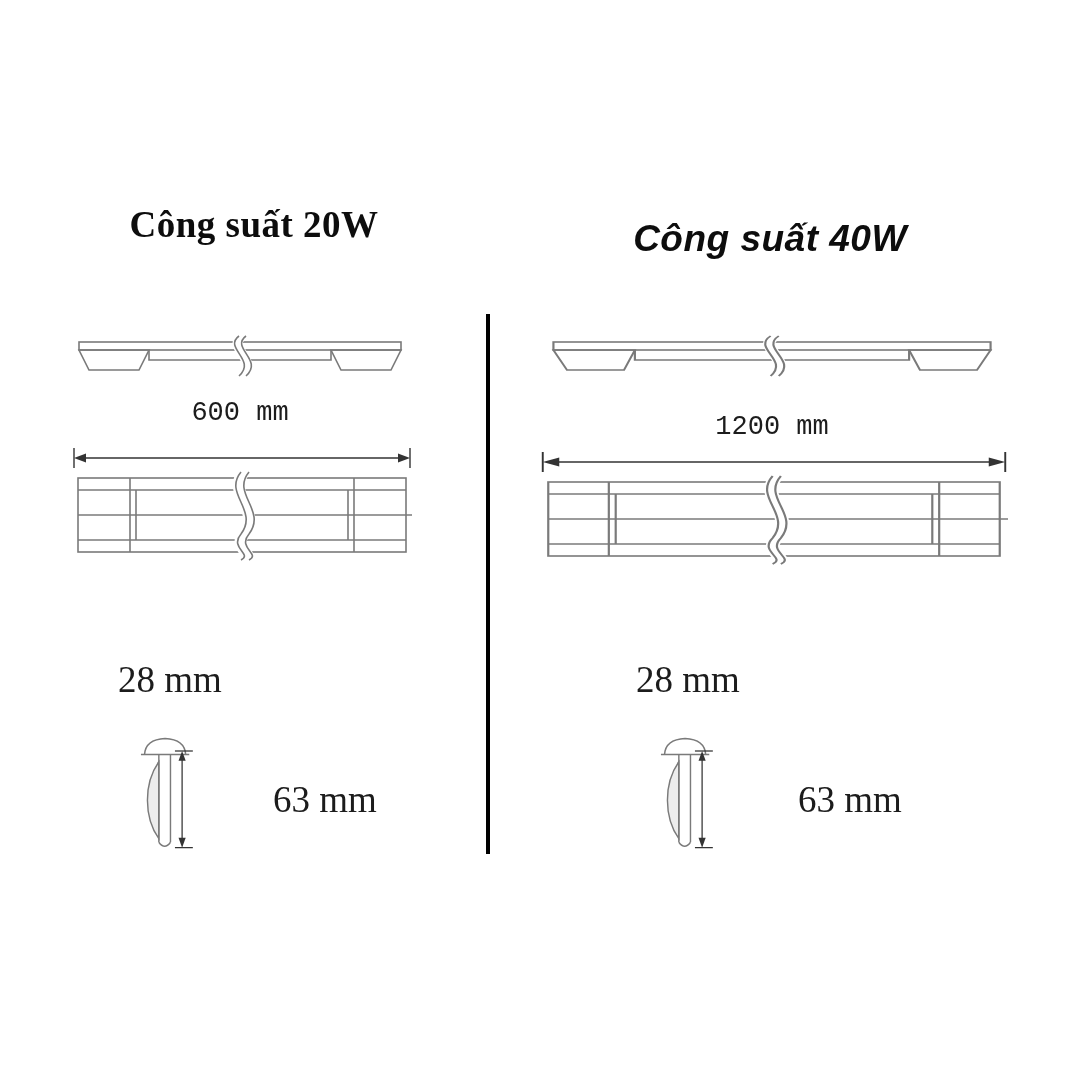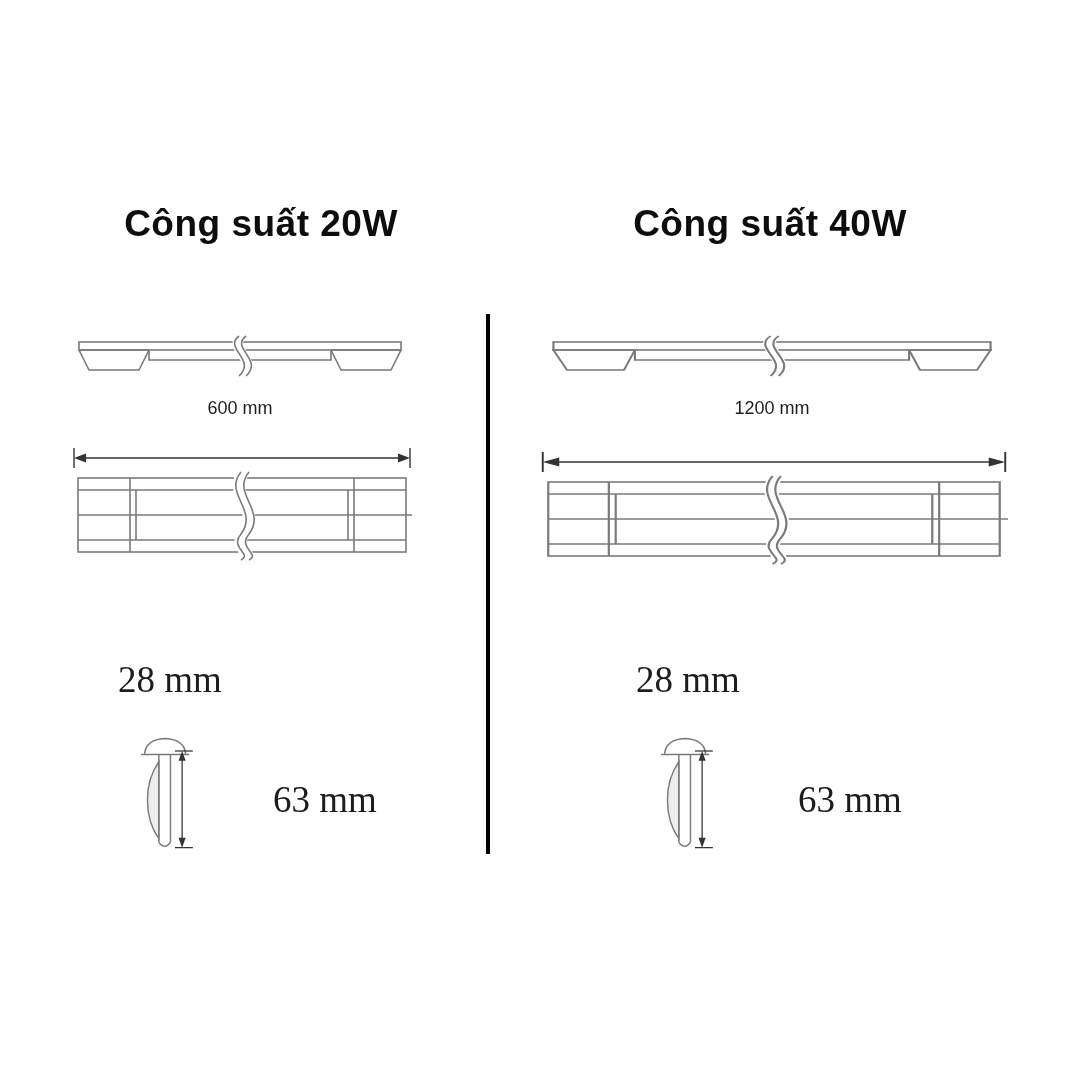--- a/index.html
+++ b/index.html
@@ -18,31 +18,31 @@
     color: #0d0d0d;
     text-align: center;
     letter-spacing: 0.5px;
     white-space: nowrap;
   }
   .dim-label {
     color: #1c1c1c;
     text-align: center;
     white-space: nowrap;
   }
-  .len { font-size: 18px; }
+  .len { font-size: 27px; font-family: Liberation Mono, monospace; }
   .big { font-size: 37px; font-family: Liberation Serif, serif; }
   .divider { background: #000000; width: 4px; }
   svg { display: block; overflow: visible; }
 </style>
 </head>
 <body>
 
 <div class="abs divider" style="left:486px; top:314px; height:540px;"></div>
 
-<div class="abs title" style="left:71px; top:203px; width:380px;">Công suất 20W</div>
+<div class="abs title" style="left:64px; top:203px; width:380px;font-family:Liberation Serif, serif;">Công suất 20W</div>
 
 <svg class="abs" style="left:75px; top:334px;" width="330" height="48" viewBox="0 0 330 48" preserveAspectRatio="none">
   <g fill="none" stroke="#7a7a7a" stroke-width="1.6">
     <rect x="4" y="8" width="322" height="8"></rect>
     <path d="M4 16 L74 16 L64 36 L14 36 Z"></path>
     <path d="M326 16 L256 16 L266 36 L316 36 Z"></path>
     <path d="M74 16 L74 26 L256 26 L256 16"></path>
   </g>
   <g>
     <path d="M167 2 C151 14 185 26 167 42" fill="none" stroke="#ffffff" stroke-width="10"></path>
@@ -93,37 +93,37 @@
     <line x1="56" y1="28" x2="56" y2="120"></line>
     <polygon points="56,20 52,31 60,31" fill="#333333" stroke="none"></polygon>
     <polygon points="56,128 52,117 60,117" fill="#333333" stroke="none"></polygon>
     <line x1="48" y1="20" x2="68" y2="20"></line>
     <line x1="48" y1="128" x2="68" y2="128"></line>
   </g>
 </svg>
 
 <div class="abs dim-label big" style="left:245px; top:778px; width:160px;">63 mm</div>
 
-<div class="abs title" style="left:580px; top:203px; width:380px;">Công suất 40W</div>
+<div class="abs title" style="left:580px; top:218px; width:380px;font-style:italic;">Công suất 40W</div>
 
 <svg class="abs" style="left:548px; top:334px;" width="448" height="48" viewBox="0 0 330 48" preserveAspectRatio="none">
   <g fill="none" stroke="#7a7a7a" stroke-width="1.6">
     <rect x="4" y="8" width="322" height="8"></rect>
     <path d="M4 16 L64 16 L56 36 L14 36 Z"></path>
     <path d="M326 16 L266 16 L274 36 L316 36 Z"></path>
     <path d="M64 16 L64 26 L266 26 L266 16"></path>
   </g>
   <g>
     <path d="M167 2 C153 14 181 26 167 42" fill="none" stroke="#ffffff" stroke-width="9"></path>
     <path d="M164 2 C150 14 178 26 164 42" fill="none" stroke="#7a7a7a" stroke-width="1.6"></path>
     <path d="M170 2 C156 14 184 26 170 42" fill="none" stroke="#7a7a7a" stroke-width="1.6"></path>
   </g>
 </svg>
 
-<div class="abs dim-label len" style="left:548px; top:398px; width:448px;">1200 mm</div>
+<div class="abs dim-label len" style="left:548px; top:412px; width:448px;">1200 mm</div>
 
 <svg class="abs" style="left:540px; top:448px;" width="468" height="125" viewBox="0 0 340 125" preserveAspectRatio="none">
   <g stroke="#333333" stroke-width="1.4">
     <line x1="12" y1="14" x2="328" y2="14"></line>
     <polygon points="2,14 14,9.5 14,18.5" fill="#333333" stroke="none"></polygon>
     <polygon points="338,14 326,9.5 326,18.5" fill="#333333" stroke="none"></polygon>
     <line x1="2" y1="4" x2="2" y2="24"></line>
     <line x1="338" y1="4" x2="338" y2="24"></line>
   </g>
   <g fill="none" stroke="#7a7a7a" stroke-width="1.6">

